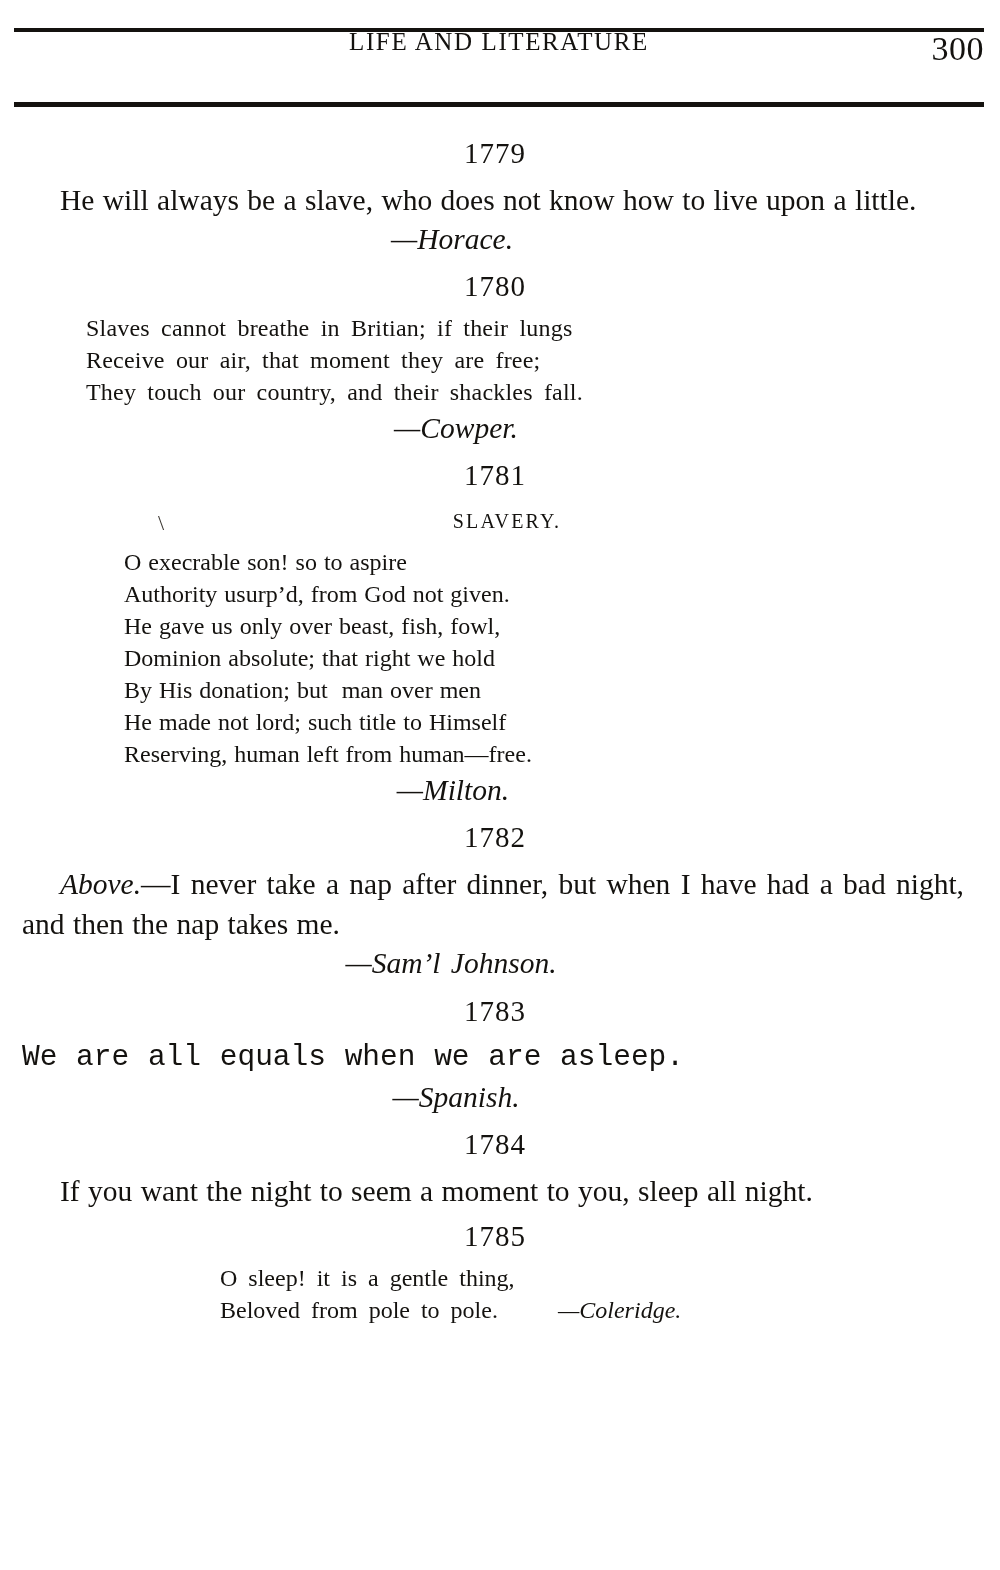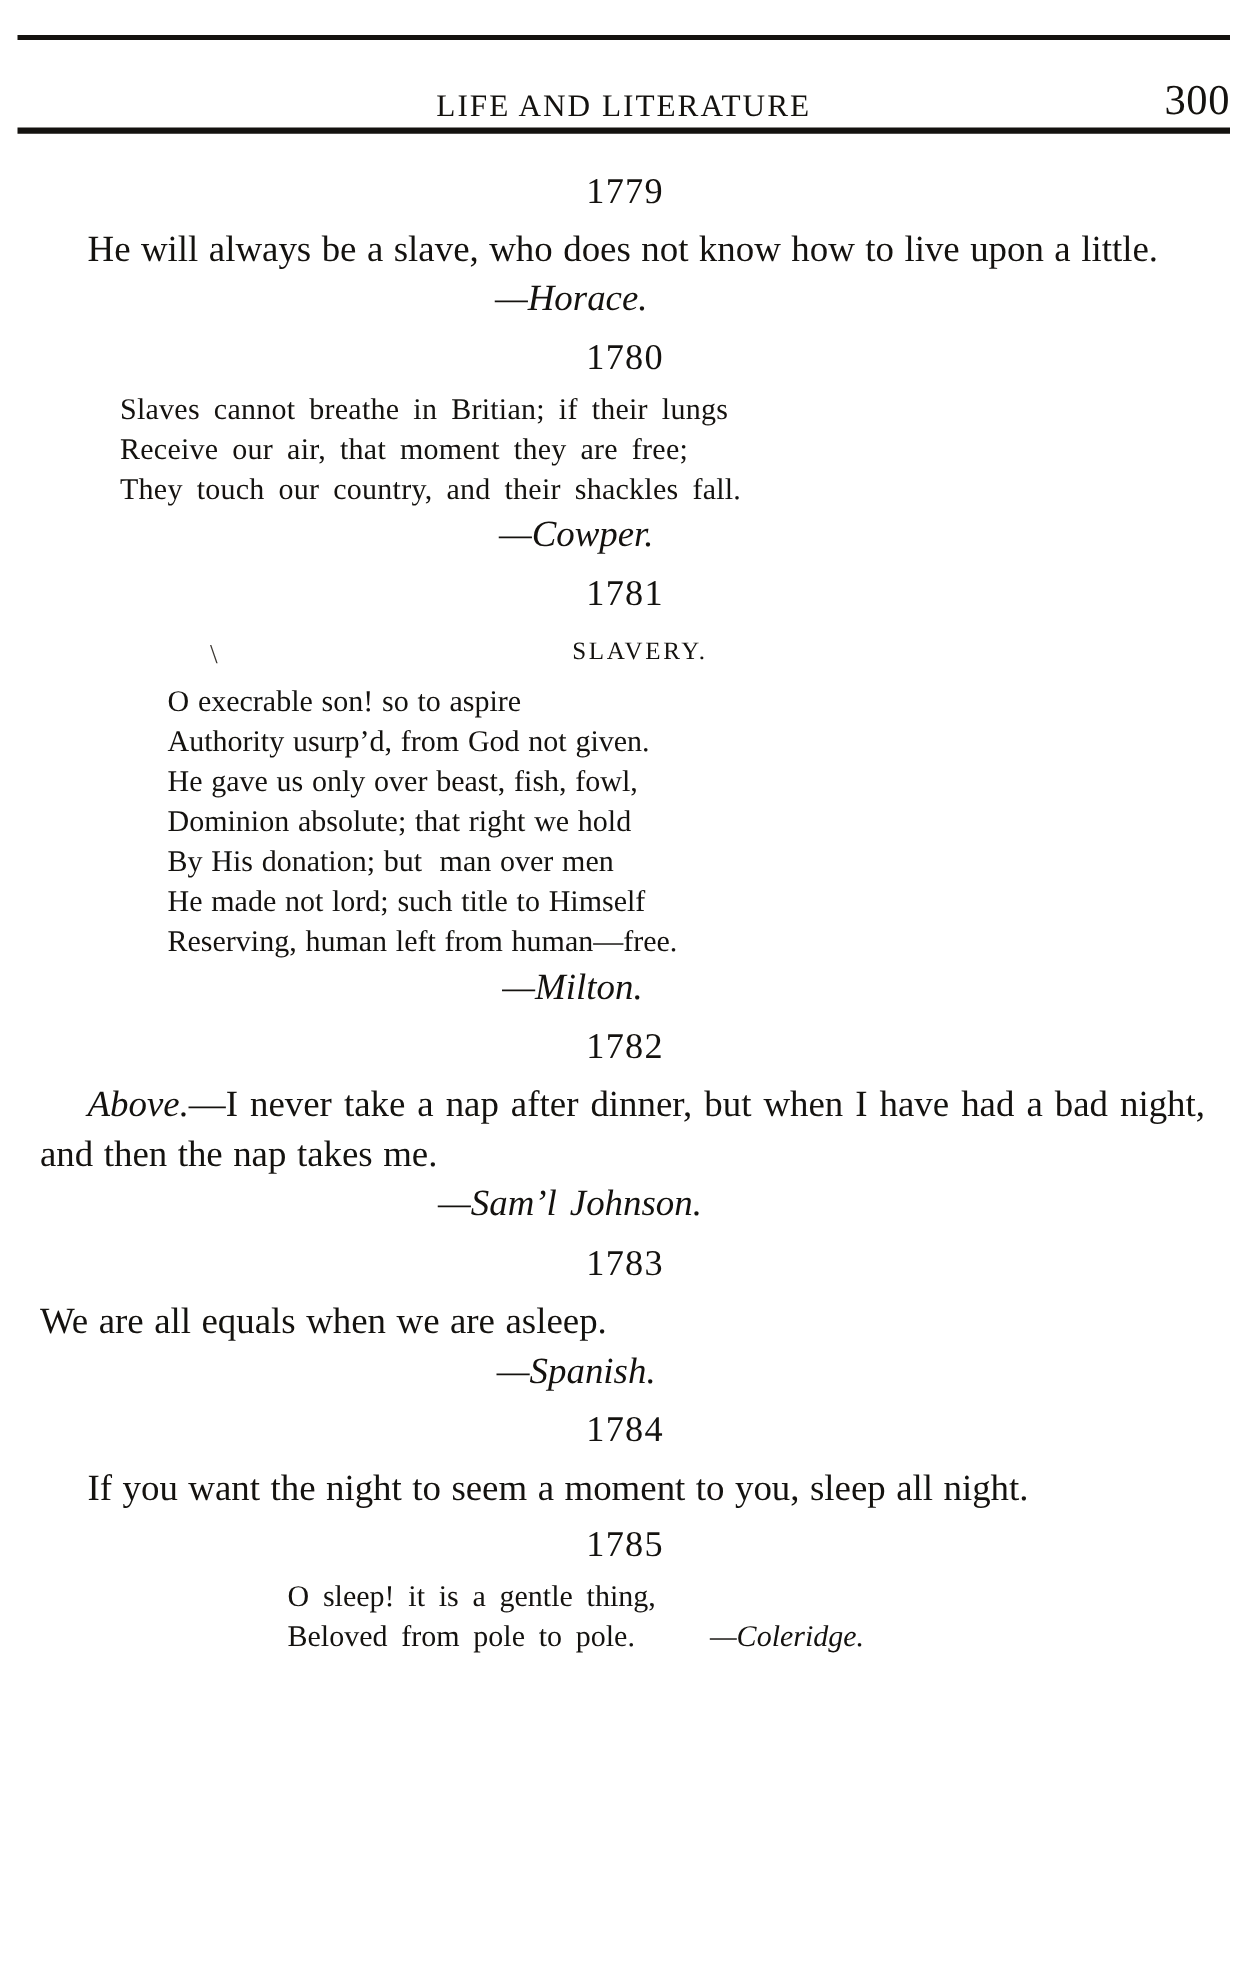--- a/index.html
+++ b/index.html
@@ -37,24 +37,24 @@
     left: 14px;
     right: 16px;
     top: 102px;
     height: 5px;
     background: #14120f;
   }
   .header {
     position: absolute;
     left: 14px;
     right: 16px;
-    top: 60px;
+    top: 28px;
     height: 52px;
     display: flex;
-    align-items: center;
+    align-items: flex-start;
     justify-content: center;
   }
   .header-title {
     font-size: 25px;
     letter-spacing: 1.6px;
     font-variant: small-caps;
     text-transform: uppercase;
     font-weight: 400;
   }
   .header-folio {
@@ -62,21 +62,21 @@
     right: 0;
     top: 2px;
     font-size: 34px;
     font-weight: 400;
     letter-spacing: 0.5px;
   }
 
   
   .content {
     position: absolute;
-    left: 18px;
+    left: 8px;
     right: 18px;
     top: 124px;
   }
 
   .num {
     text-align: center;
     font-size: 29px;
     letter-spacing: 1px;
     margin: 14px 0 10px 0;
     line-height: 1.1;
@@ -84,21 +84,21 @@
   .num.tight { margin-top: 10px; }
 
   .prose {
     font-size: 29.5px;
     line-height: 1.36;
     text-align: justify;
     text-indent: 38px;
     margin: 0 18px 0 14px;
     word-spacing: 1px;
   }
-  .prose.noindent { text-indent: 0; }
+  .prose.noindent { text-indent: 0; font-family: Liberation Mono, monospace; }
 
   .verse {
     font-size: 24px;
     line-height: 1.33;
     margin: 0;
     padding: 0;
     list-style: none;
   }
   .verse li { white-space: pre-wrap; }
 

